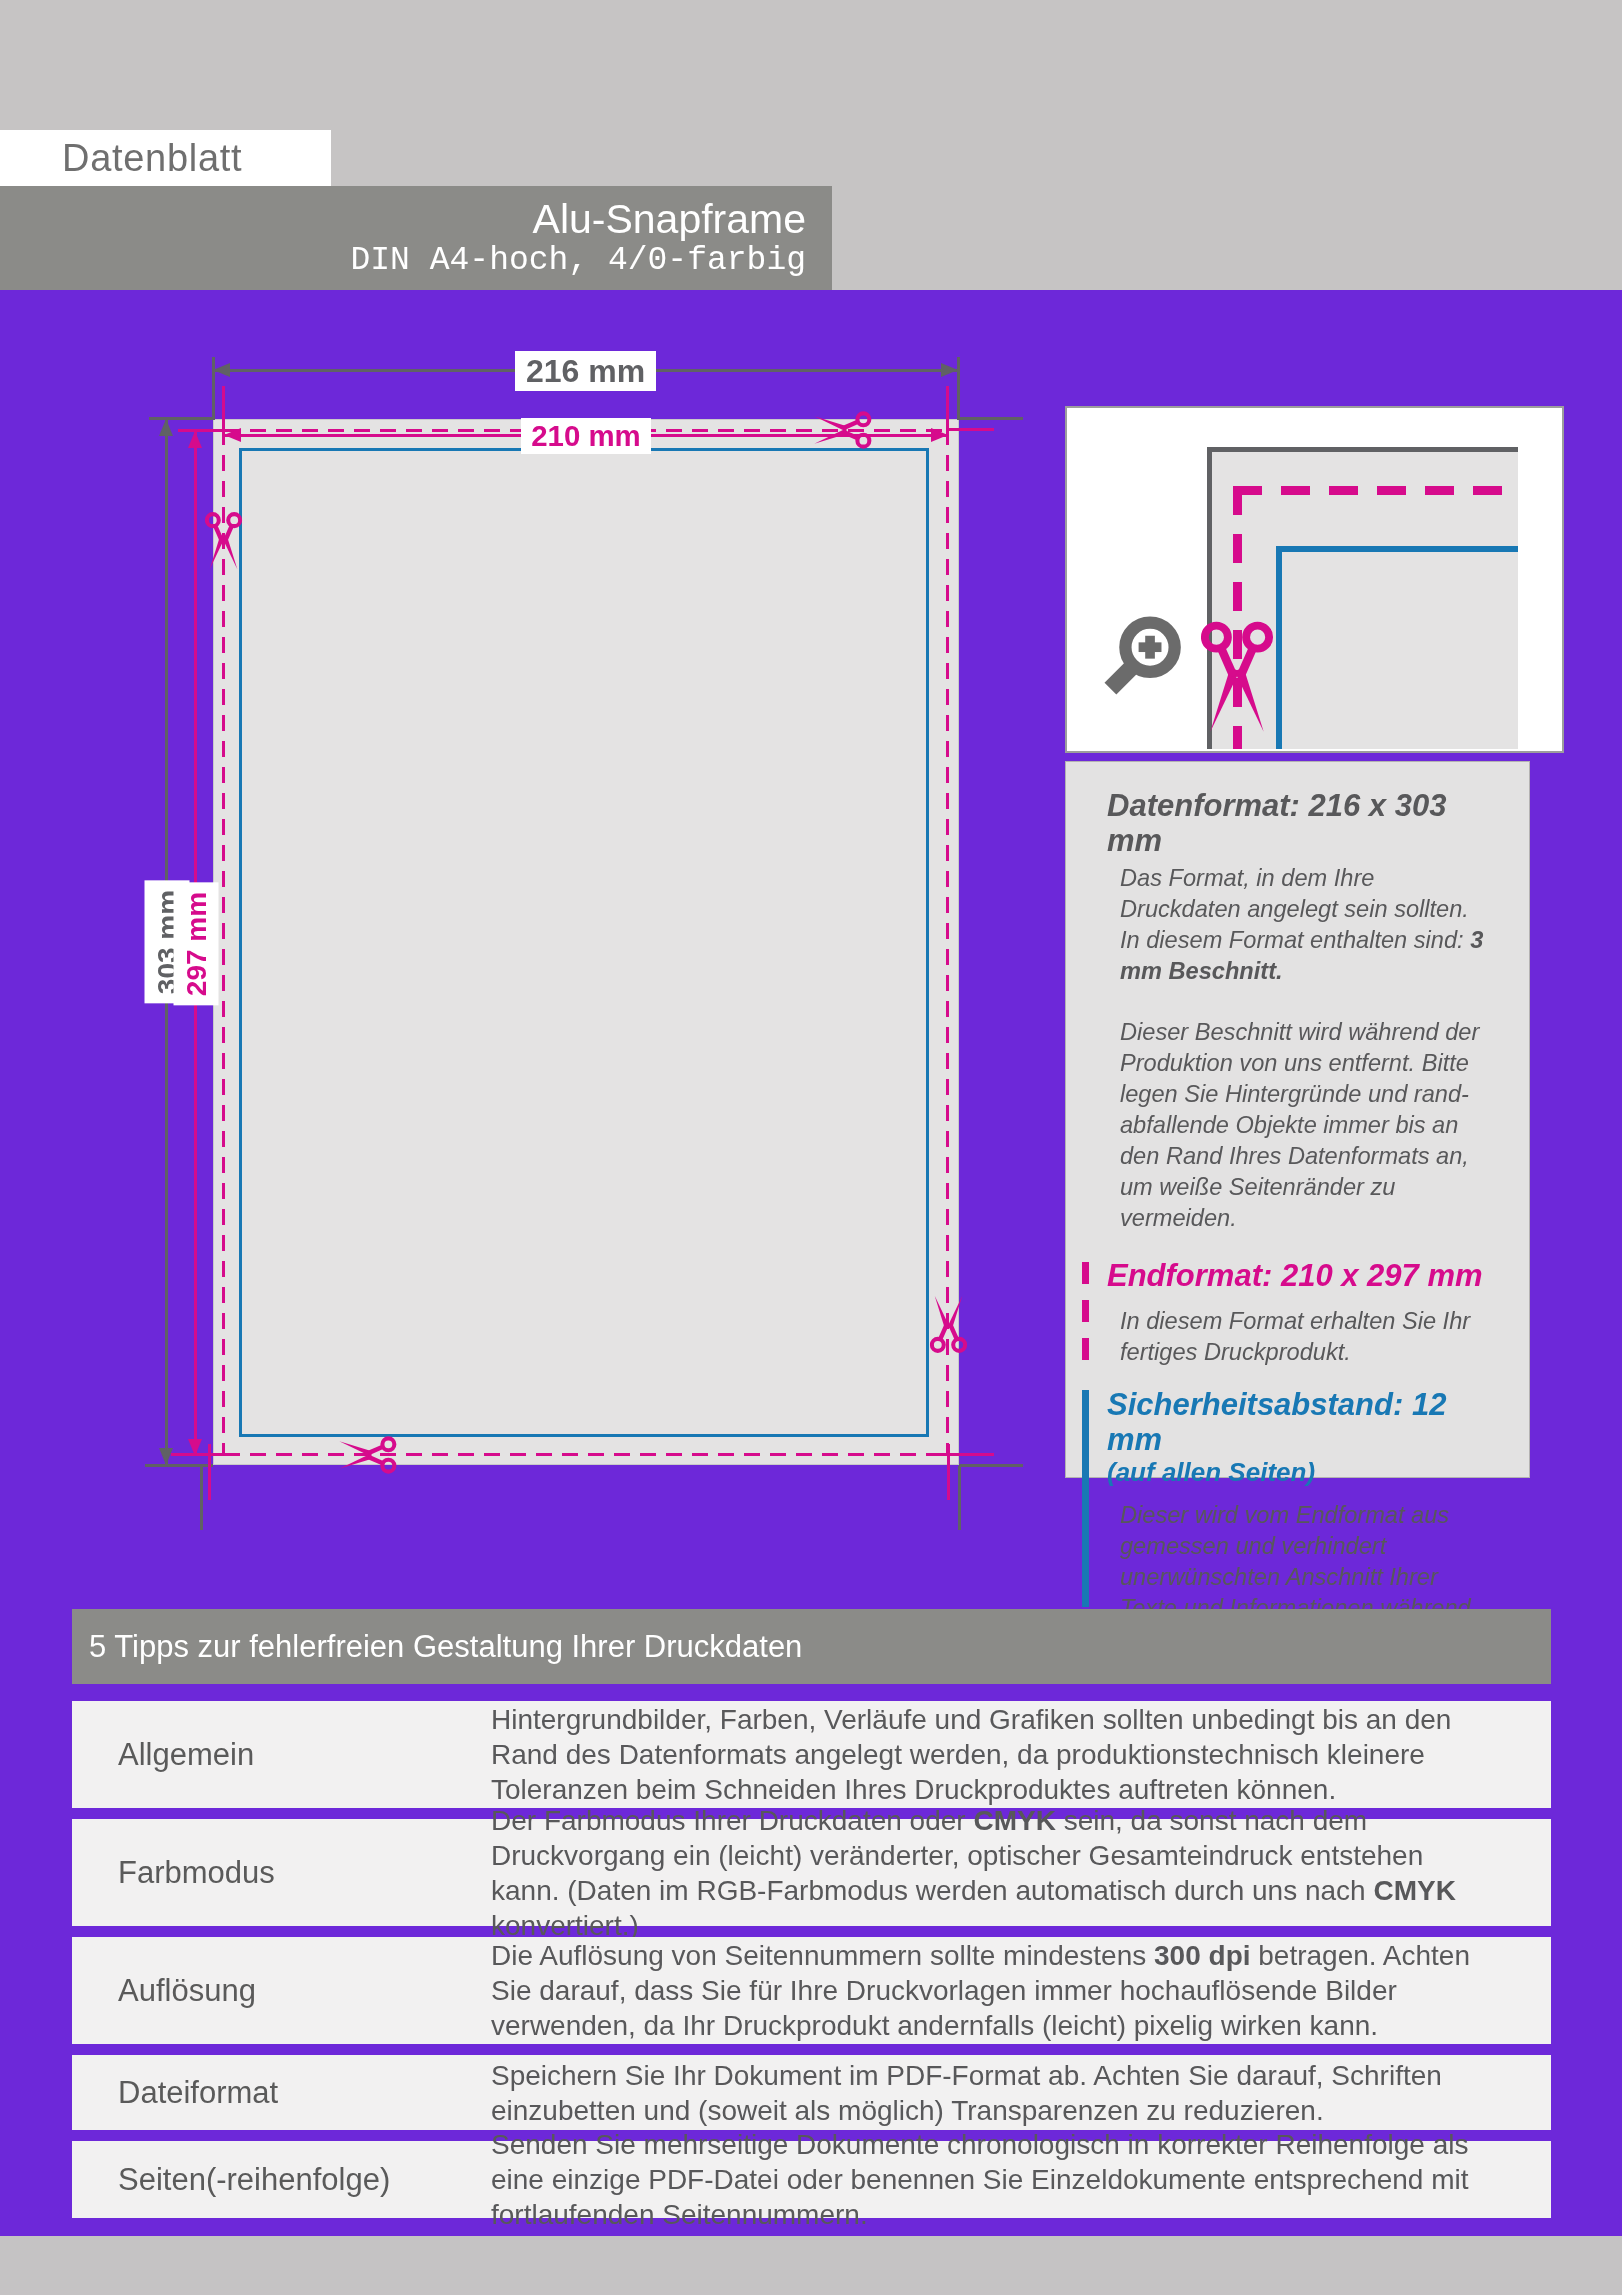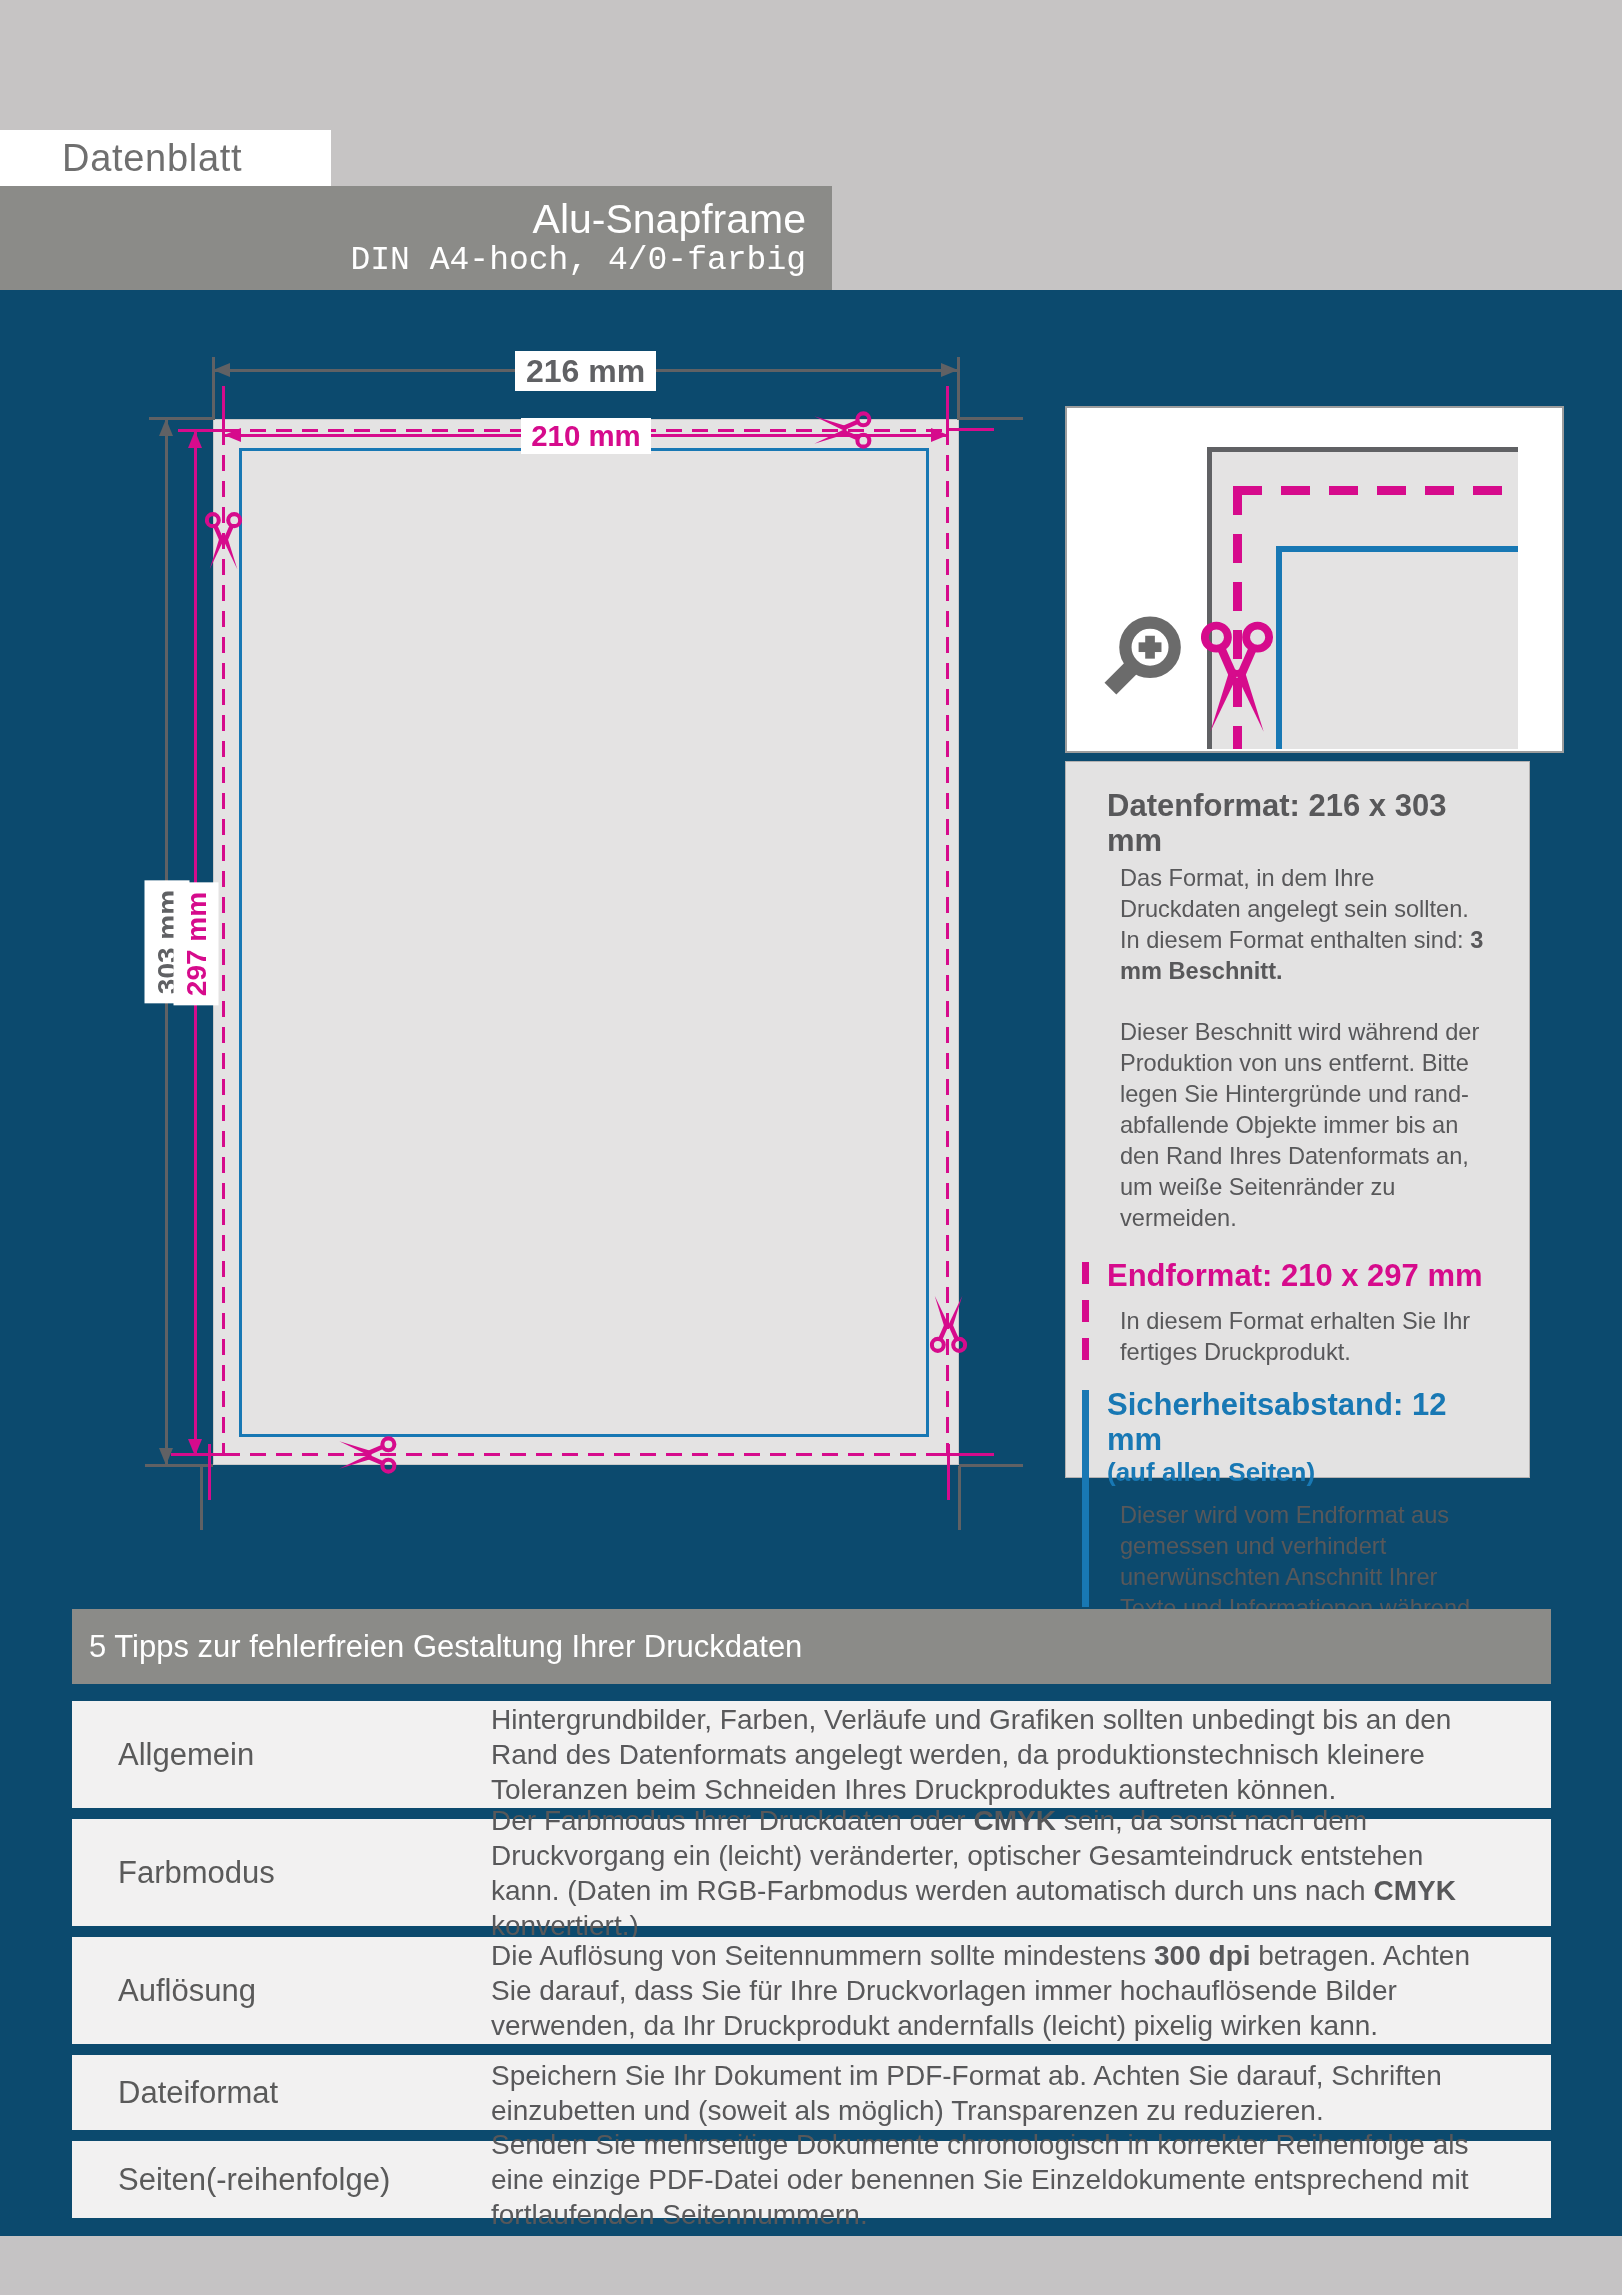--- a/index.html
+++ b/index.html
@@ -9,21 +9,21 @@
     --line-gray:#606164;
     --bar-gray:#8b8b88;
     --band-gray:#c6c4c4;
     --footer-gray:#c5c3c4;
     --row-gray:#f2f1f1;
     --panel-gray:#e3e2e2;
     --sheet-gray:#e4e3e3;
   }
   html,body{margin:0;padding:0;background:#888;}
   #stage{
-    position:relative;width:1623px;height:2295px;background:#0c4a6e;
+    position:relative;width:1623px;height:2295px;background:#6d28d9;
     font-family:"Liberation Sans", sans-serif;color:var(--ink);
     overflow:hidden;margin:0 auto;
   }
   .abs{position:absolute;}
 
   
   .top-band{left:0;top:0;width:1623px;height:290px;background:var(--band-gray);}
   .datenblatt-box{left:0;top:130px;width:331px;height:56px;background:#fff;
     display:flex;align-items:center;}
   .datenblatt-box span{font-size:38px;color:#6f6f6f;padding-left:62px;letter-spacing:0.7px;}
@@ -83,21 +83,21 @@
     background:repeating-linear-gradient(180deg,var(--magenta) 0 29px,transparent 29px 48px);}
   .mini-dash-h{left:1233px;top:486px;width:285px;height:8.5px;
     background:repeating-linear-gradient(90deg,var(--magenta) 0 29px,transparent 29px 48px);}
   .mini-safe-v{left:1276px;top:546px;width:5.9px;height:203px;background:var(--blue);}
   .mini-safe-h{left:1276px;top:546px;width:242px;height:5.9px;background:var(--blue);}
   .magnifier{color:#6b6b6b;}
 
   
   .info-panel{left:1065px;top:761px;width:465px;height:717px;background:var(--panel-gray);
     border:1.3px solid #b4b2b2;box-sizing:border-box;
-    padding:26px 27.5px 0 41px;font-size:23.6px;line-height:31px;}
+    padding:26px 27.5px 0 41px;font-size:23.6px;line-height:31px;font-style:italic;}
   .info-panel h3{margin:0;font-size:31px;line-height:35px;color:var(--ink);}
   .info-panel p{margin:13px;}
   .p-data1{margin-top:5.2px !important;}
   .p-data2{margin-top:30px !important;}
   .blockE{position:relative;margin-top:23.6px;}
   .blockE h3{color:var(--magenta);}
   .blockE .accent{position:absolute;left:-25px;top:3.9px;width:6.5px;height:105px;
     background:repeating-linear-gradient(180deg,var(--magenta) 0 22px,transparent 22px 38px);}
   .blockS{position:relative;margin-top:19.6px;}
   .blockS h3{color:var(--blue);}

